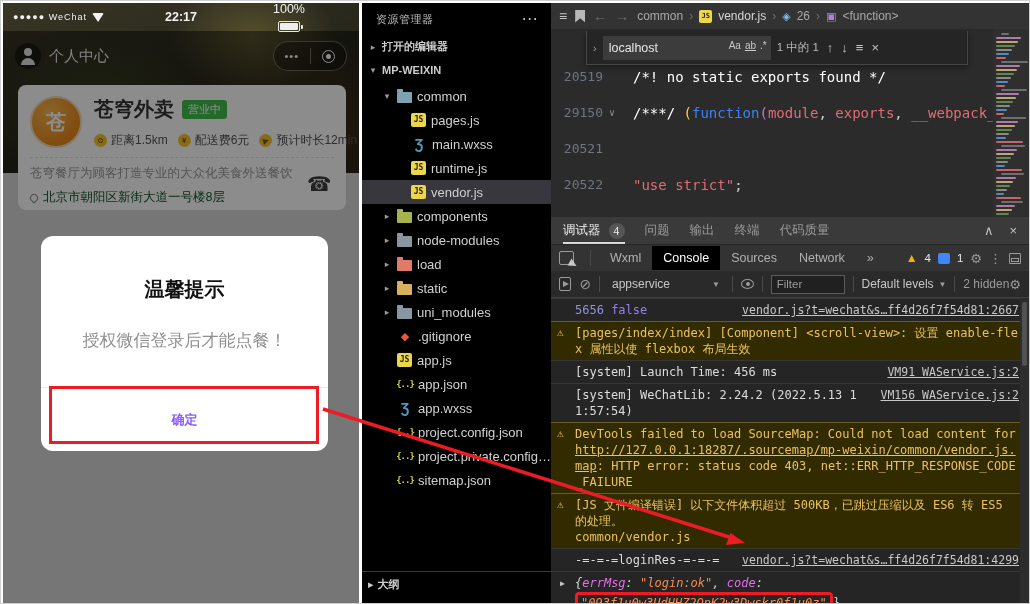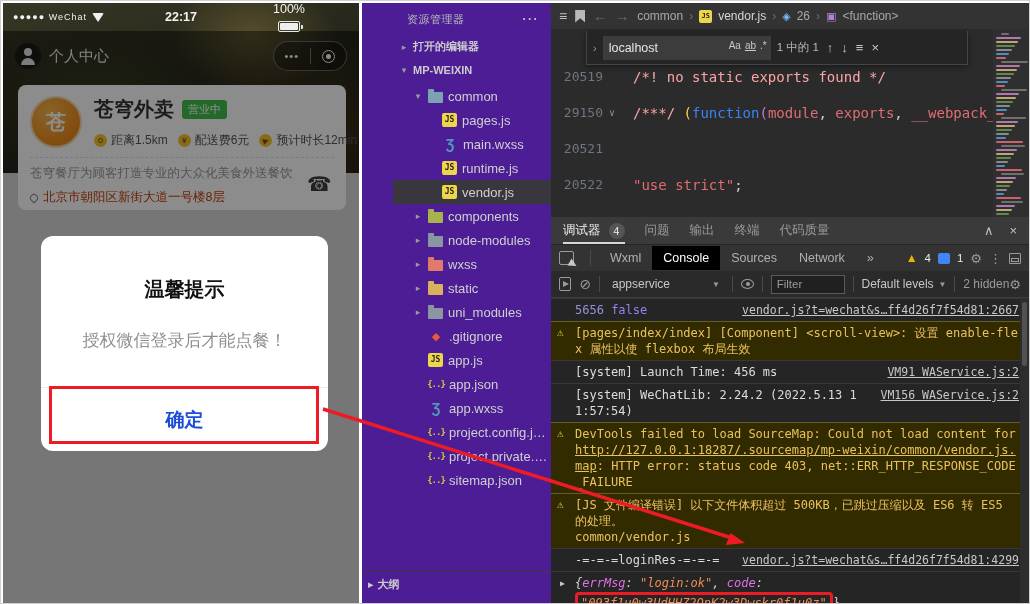--- a/index.html
+++ b/index.html
@@ -49,34 +49,34 @@
   .meta-row { display:flex; align-items:center; gap:10px; margin-top:9px; font-size:12px; color:#555; white-space:nowrap; }
   .meta-item { display:flex; align-items:center; gap:4px; }
   .mi { width:13px; height:13px; border-radius:50%; background:#f6c42d; display:inline-flex; align-items:center; justify-content:center; color:#7a5210; font-size:8px; font-weight:bold; flex:none; }
   .mi.send i { width:0; height:0; border-left:6px solid #7a5210; border-top:3.5px solid transparent; border-bottom:3.5px solid transparent; transform:rotate(-20deg); display:block; }
   .mi.clock i { width:5px; height:5px; border:1.2px solid #7a5210; border-radius:50%; display:block; }
   .card-divider { border-top:1px dashed #e0e0e0; margin:0 12px; }
   .card-bottom { position:relative; padding:7px 46px 0 12px; }
   .store-desc { font-size:12.5px; color:#999; white-space:nowrap; overflow:hidden; }
   .addr-row { display:flex; align-items:center; gap:5px; margin-top:7px; }
   .pin { width:8px; height:8px; border:1.6px solid #8a8a8a; border-radius:50% 50% 50% 0; transform:rotate(-45deg); flex:none; }
-  .store-addr { font-size:12.5px; color:#c2410c; white-space:nowrap; overflow:hidden; }
+  .store-addr { font-size:12.5px; color:#14532d; white-space:nowrap; overflow:hidden; }
   .call-icon { position:absolute; right:14px; top:14px; font-size:20px; color:#3f3f3f; }
 
   .dim-overlay { position:absolute; left:0; top:28px; width:100%; bottom:0; background:rgba(0,0,0,.45); z-index:2; }
 
   .modal { position:absolute; left:38px; top:233px; width:287px; height:215px; background:#fff; border-radius:12px; z-index:4; }
   .modal-title { text-align:center; margin-top:40px; font-size:20px; font-weight:bold; color:#111; }
   .modal-msg { text-align:center; margin-top:26px; font-size:17px; color:#8f8f8f; padding:0 14px; }
   .modal-btn-row { position:absolute; left:0; bottom:0; width:100%; height:64px; border-top:1px solid #ececec; display:flex; align-items:center; justify-content:center; }
-  .modal-confirm { font-size:19px; font-weight:bold; color:#1d4ed8; cursor:pointer; }
+  .modal-confirm { font-size:13px; font-weight:bold; color:#8b5cf6; cursor:pointer; }
   .modal-annotation { position:absolute; left:8px; top:150px; width:270px; height:58px; border:3px solid #ed1c24; z-index:5; pointer-events:none; }
 
   
-  .explorer { position:absolute; left:361px; top:2px; width:189px; height:600px; background:#4c1d95; color:#cccccc; overflow:hidden;padding-left:31px; }
+  .explorer { position:absolute; left:361px; top:2px; width:189px; height:600px; background:#000000; color:#cccccc; overflow:hidden; }
   .exp-header { height:32px; display:flex; align-items:center; padding:0 12px 0 14px; font-size:11px; color:#bcbcbc; }
   .exp-header .t { flex:1; letter-spacing:.5px; }
   .exp-menu { color:#c5c5c5; font-weight:bold; letter-spacing:1.5px; cursor:pointer; font-size:12px; }
   .exp-section { height:23px; display:flex; align-items:center; gap:4px; padding:0 6px; font-size:11px; font-weight:bold; color:#cccccc; cursor:pointer; }
   .exp-section .arrow { width:10px; text-align:center; color:#9a9a9a; font-size:9px; }
   #tree { margin-top:3px; }
   .titem { height:24px; display:flex; align-items:center; gap:5px; font-size:13px; color:#d0d0d0; cursor:pointer; white-space:nowrap; overflow:hidden; }
   .titem.selected { background:#37373d; }
   .titem .arrow { width:10px; flex:none; text-align:center; color:#9a9a9a; font-size:9px; }
   .ficon { flex:none; display:inline-flex; align-items:center; justify-content:center; width:16px; height:15px; }
@@ -115,21 +115,21 @@
   .fw-toggles .word { text-decoration:underline; }
   .fw-count { color:#b8b8b8; font-size:11.5px; white-space:nowrap; }
   .fw-nav { display:flex; align-items:center; gap:8px; color:#c8c8c8; font-size:13px; margin-left:2px; }
 
   .code-area { position:absolute; left:0; top:26px; width:100%; height:188px; background:#2b2b2b; overflow:hidden; }
   #code-lines { position:absolute; left:0; top:30px; width:100%; font-family:"DejaVu Sans Mono",monospace; font-size:14px; }
   .cline { height:36px; line-height:36px; display:flex; white-space:pre; }
   .lnum { width:52px; text-align:right; color:#6e7681; flex:none; font-size:13px; }
   .fold { width:18px; text-align:center; color:#8a8a8a; font-size:10px; flex:none; }
   .ltext { padding-left:12px; }
-  .tk-cm { color:#fca5a5; } .tk-p1 { color:#ffd24a; } .tk-kw { color:#3b82f6; }
+  .tk-cm { color:#ffffff; } .tk-p1 { color:#ffd24a; } .tk-kw { color:#3b82f6; }
   .tk-p2 { color:#c678dd; } .tk-pa { color:#e06c75; } .tk-pl { color:#cfcfcf; } .tk-st { color:#e06c75; }
   .minimap { position:absolute; right:0; top:0; width:36px; height:212px; background:#2f2f2f; padding:4px 3px; overflow:hidden; cursor:pointer; }
   .mm-bar { height:2px; margin-bottom:2px; border-radius:1px; opacity:.85; }
 
   .dbg-tabbar { position:absolute; left:0; top:214px; width:100%; height:27px; background:#3a3a3a; display:flex; align-items:center; gap:20px; padding:0 12px; font-size:12.5px; color:#9b9b9b; }
   .dbg-tab { display:flex; align-items:center; gap:8px; height:100%; cursor:pointer; }
   .dbg-tab.active { color:#f0f0f0; box-shadow:inset 0 -2px 0 #d8d8d8; }
   .dbg-badge { min-width:16px; height:16px; border-radius:8px; background:#555; color:#eee; font-size:10.5px; line-height:16px; text-align:center; padding:0 4px; }
   .dbg-right { margin-left:auto; display:flex; align-items:center; gap:16px; color:#c0c0c0; font-size:13px; }
 
@@ -311,21 +311,21 @@
     <span class="flabel">components</span>
   </div>
         <div class="titem" style="padding-left: 20px;">
     <span class="arrow">▸</span>
     <span class="ficon folder f-node"></span>
     <span class="flabel">node-modules</span>
   </div>
         <div class="titem" style="padding-left: 20px;">
     <span class="arrow">▸</span>
     <span class="ficon folder f-pages"></span>
-    <span class="flabel">wxss</span>
+    <span class="flabel">load</span>
   </div>
         <div class="titem" style="padding-left: 20px;">
     <span class="arrow">▸</span>
     <span class="ficon folder f-static"></span>
     <span class="flabel">static</span>
   </div>
         <div class="titem" style="padding-left: 20px;">
     <span class="arrow">▸</span>
     <span class="ficon folder f-uni"></span>
     <span class="flabel">uni_modules</span>

